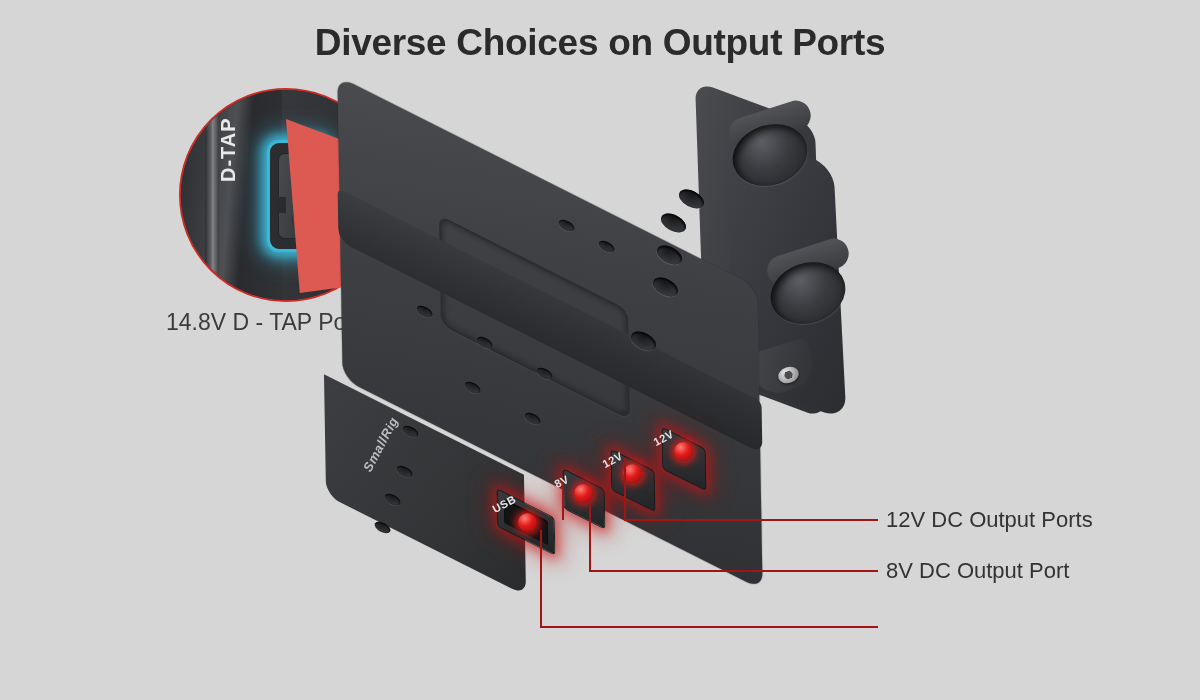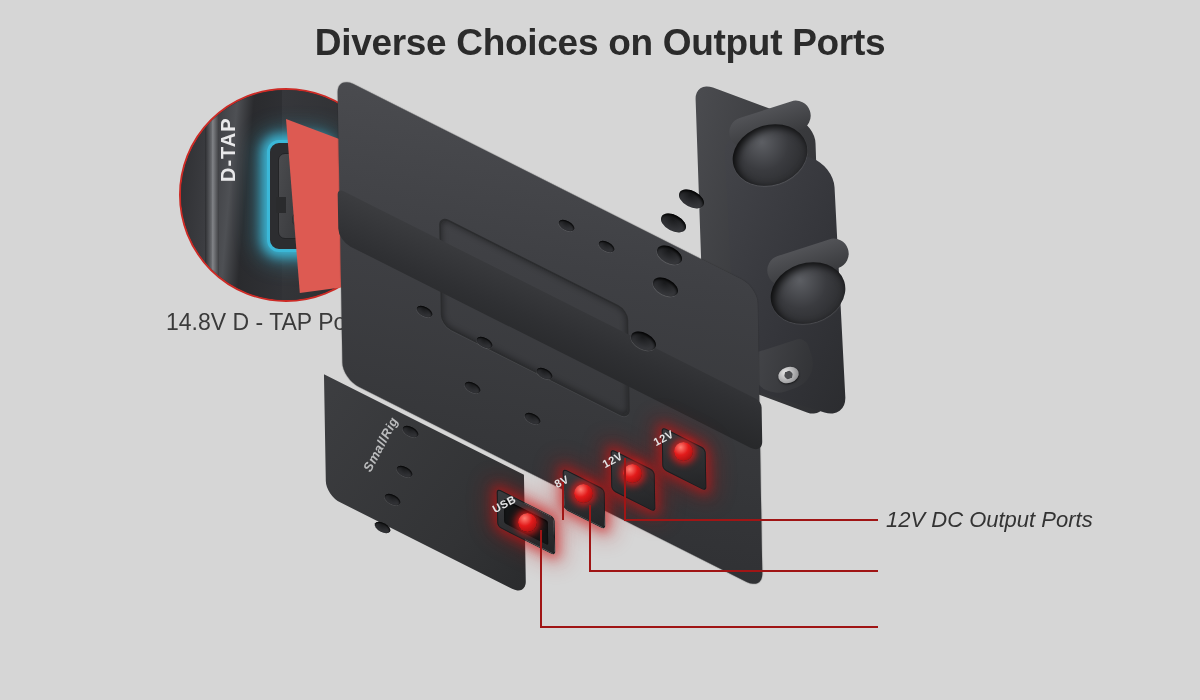--- a/index.html
+++ b/index.html
@@ -240,21 +240,21 @@
   }
   .usb-slot {
     position:absolute; left:6px; top:6px; right:6px; bottom:6px;
     background:#141516; border-radius:2px;
     box-shadow: inset 0 1px 2px #000;
   }
   
   .callout-svg { position:absolute; left:0; top:0; width:1200px; height:700px; z-index:4; pointer-events:none; }
   .callout-label {
     position:absolute; z-index:5;
-    font-size:22px; color:#333333; white-space:nowrap;font-style:italic;
+    font-size:22px; color:#333333; white-space:nowrap;
   }
 </style>
 </head>
 <body>
 
 <div id="stage">
 
   <div class="page-title">Diverse Choices on Output Ports</div>
 
   <div class="cone"></div>
@@ -341,14 +341,15 @@
       <path d="M 625 458 L 625 520 L 878 520"></path>
       <path d="M 563 482 L 563 520"></path>
 
       <path d="M 590 505 L 590 571 L 878 571"></path>
 
       <path d="M 541 530 L 541 627 L 878 627"></path>
     </g>
   </svg>
 
   <div class="callout-label" style="left:886px; top:507px;">12V DC Output Ports</div>
+  <div class="callout-label" style="left:886px; top:558px;">8V DC Output Port</div>
 
 </div>
 
 </body></html>

